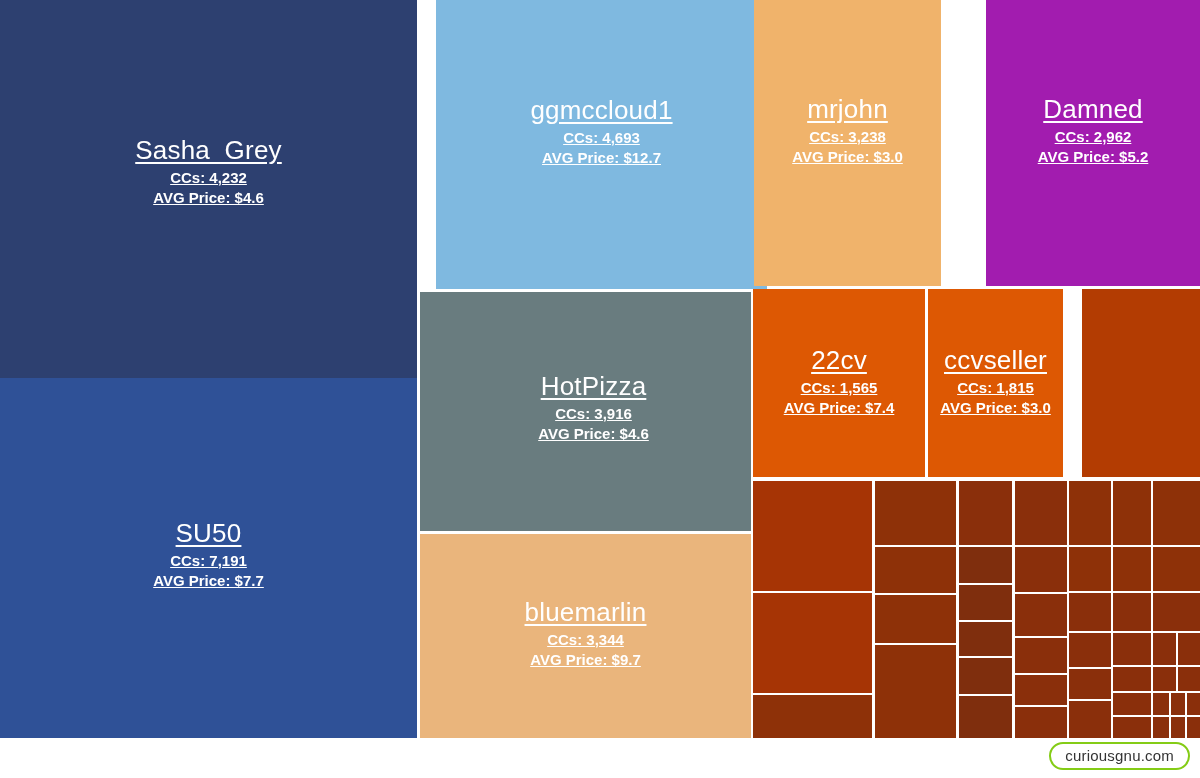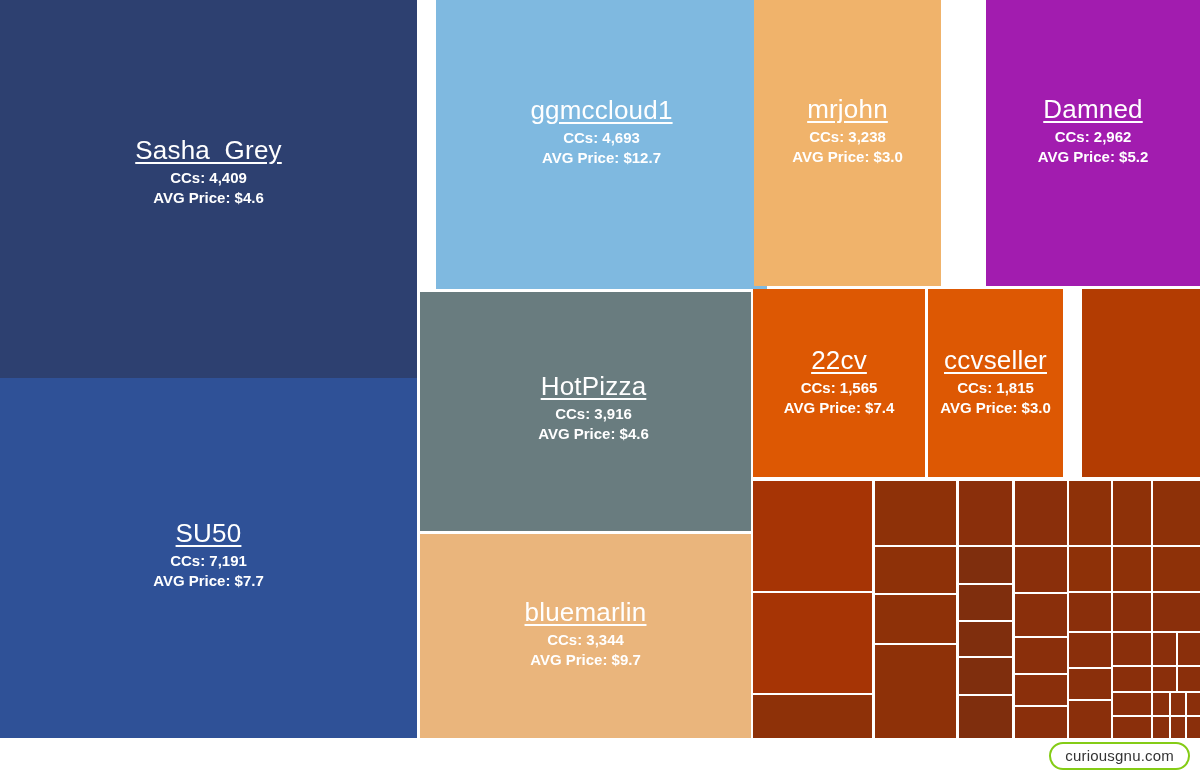--- a/index.html
+++ b/index.html
@@ -47,20 +47,21 @@
     text-decoration: underline;
     text-underline-offset: 3px;
     letter-spacing: 0.2px;
     white-space: nowrap;
   }
   .tile-ccs, .tile-price {
     font-size: 15px;
     font-weight: 700;
     white-space: nowrap;
     margin-top: 2px;
+    text-decoration: underline;
   }
 
   
   .lbl-pad { width: 100%; }
 
   #watermark {
     position: absolute;
     right: 10px;
     bottom: 8px;
     border: 2px solid #84cc16;
@@ -75,21 +76,21 @@
   }
 </style>
 </head>
 <body>
 
 <div id="treemap">
     <div class="tile" style="left: 0px; top: 0px; width: 417px; height: 412px; background: rgb(45, 64, 112);">
       <div class="lbl-pad" style="height: 135px;"></div>
       <div class="tile-labels">
         <div class="tile-name">Sasha_Grey</div>
-        <div class="tile-ccs">CCs: 4,409</div>
+        <div class="tile-ccs">CCs: 4,232</div>
         <div class="tile-price">AVG Price: $4.6</div>
       </div>
     </div>
     <div class="tile" style="left: 0px; top: 378px; width: 417px; height: 360px; background: rgb(47, 81, 151);">
       <div class="lbl-pad" style="height: 140px;"></div>
       <div class="tile-labels">
         <div class="tile-name">SU50</div>
         <div class="tile-ccs">CCs: 7,191</div>
         <div class="tile-price">AVG Price: $7.7</div>
       </div>

